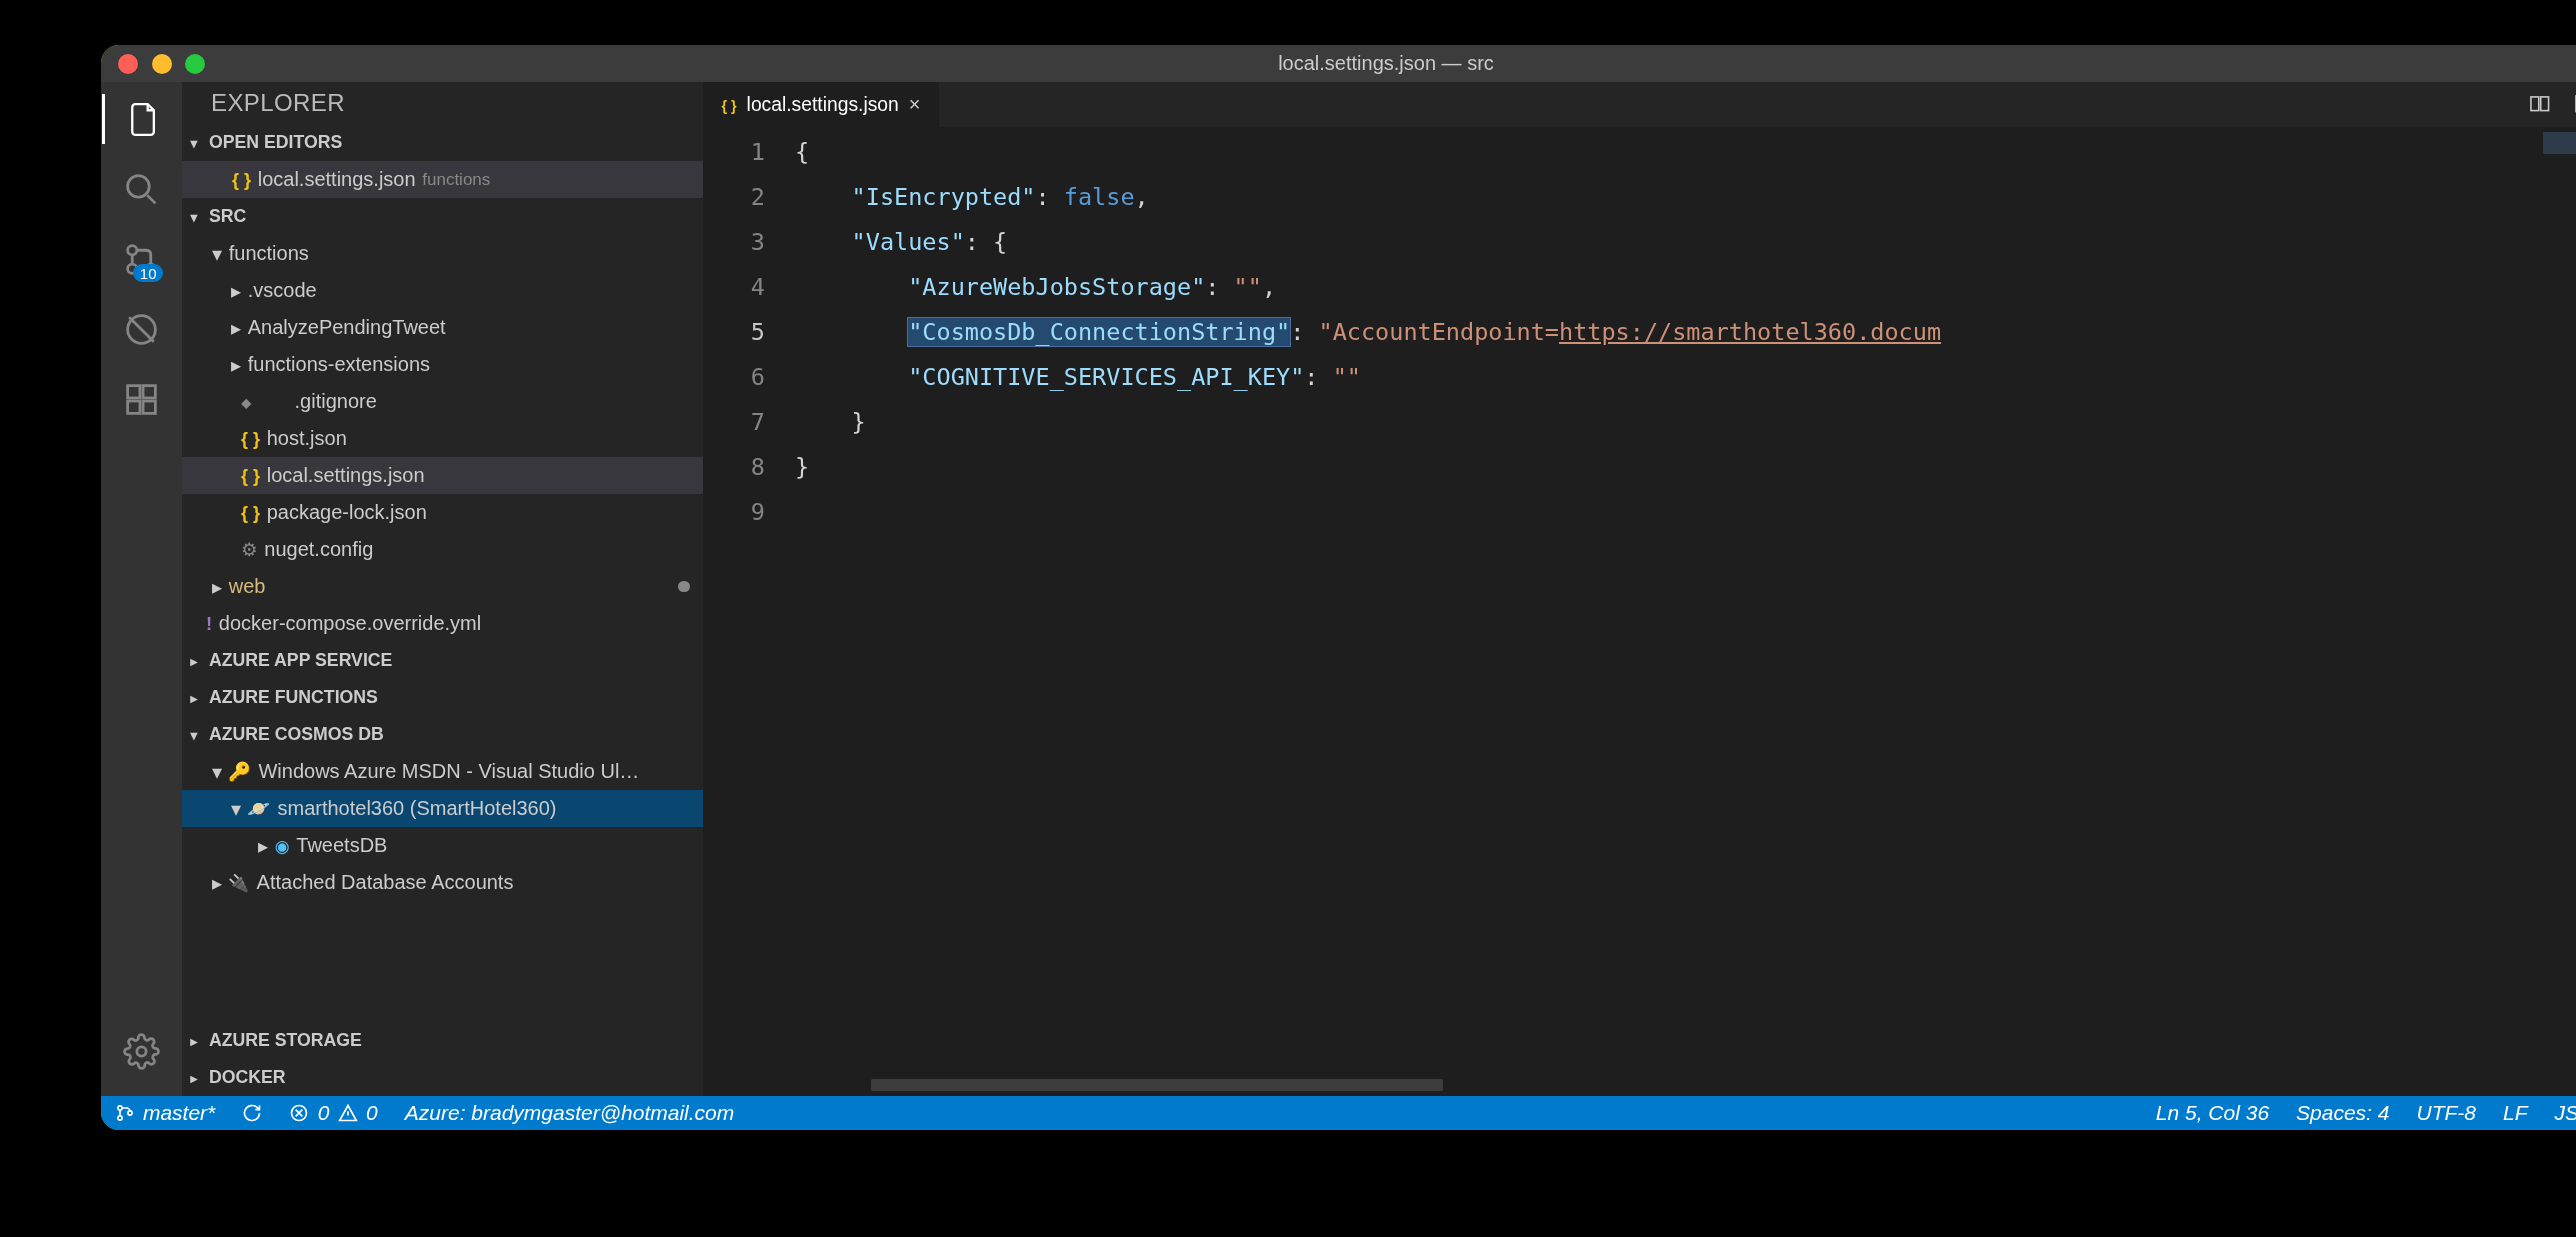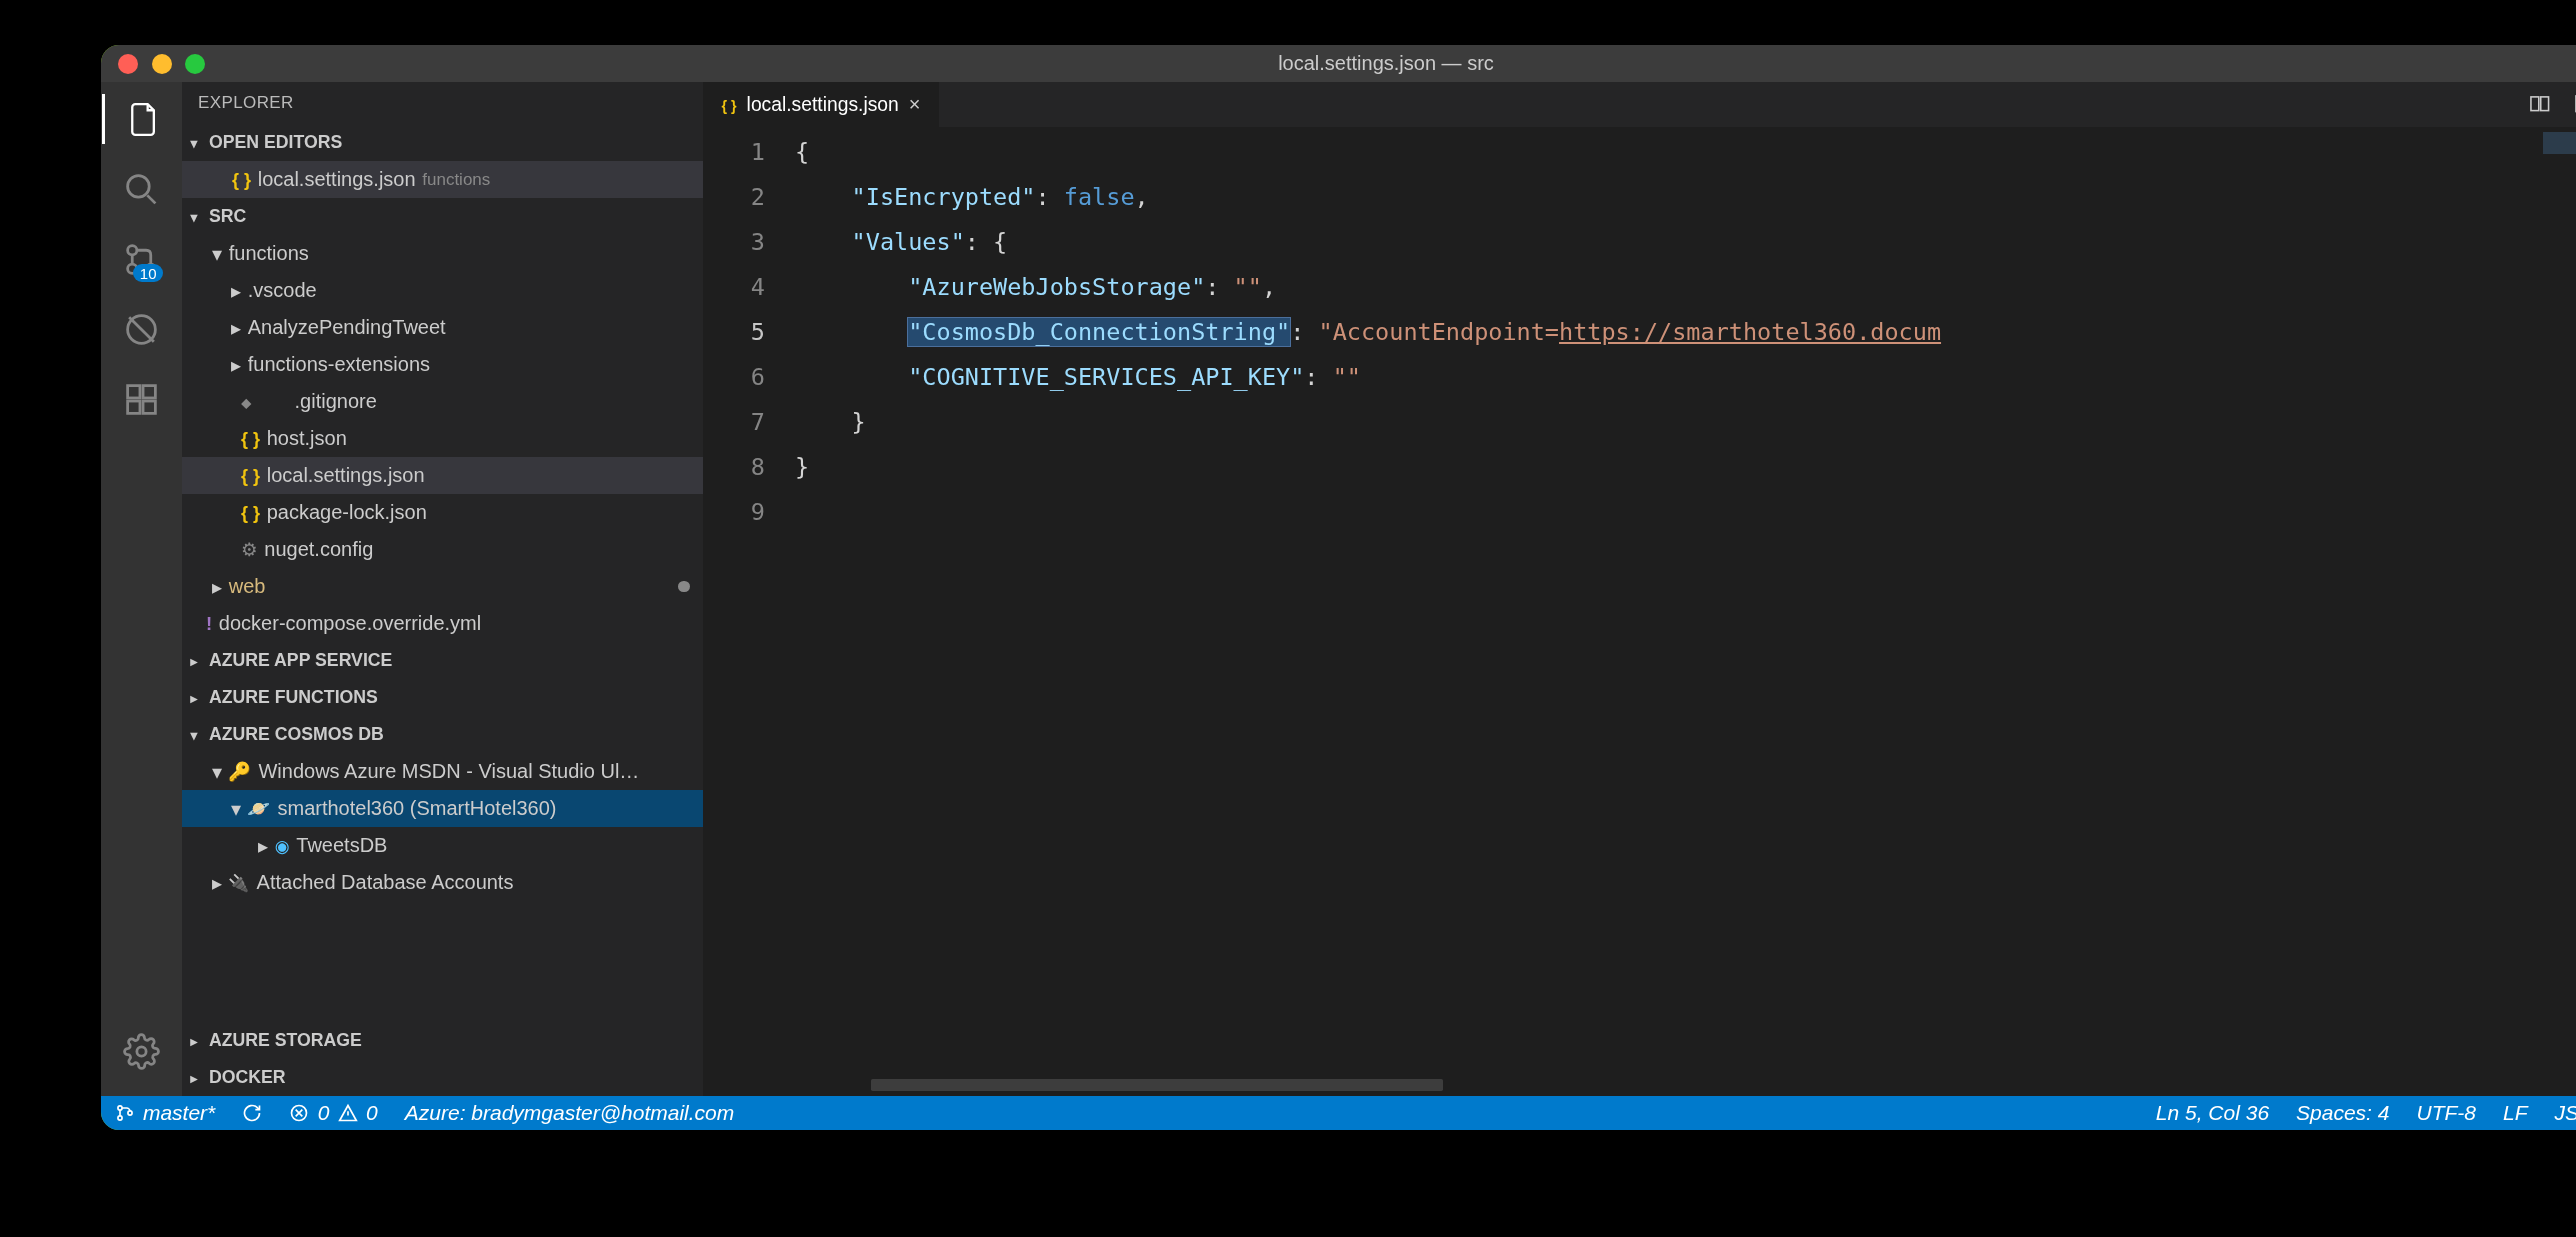--- a/index.html
+++ b/index.html
@@ -12,21 +12,21 @@
 .titlebar-title { position:absolute; left:50%; transform:translateX(-50%); color:#ccc; font-size:20px; }
 .body { flex:1; display:flex; min-height:0; }
 .activity { width:81px; background:#333; display:flex; flex-direction:column; align-items:center; padding-top:17px; gap:30px; position:relative; }
 .activity-item { width:40px; height:40px; display:flex; align-items:center; justify-content:center; color:#858585; position:relative; cursor:pointer;}
 .activity-item.active{ color:#fff; }
 .activity-item.active::before{content:"";position:absolute;left:-20px;top:-5px;width:3.4px;height:50px;background:#fff;}
 .activity svg { width:37px; height:37px; }
 .badge-num{position:absolute; bottom:-3.4px; right:-1.7px; background:#007acc; color:#fff; border-radius:17px; font-size:15px; padding:0.8px 6.7px; min-width:23.5px; }
 .activity-bottom{margin-top:auto; margin-bottom:25px;}
 .sidebar { width:521px; background:#252526; display:flex; flex-direction:column; overflow:hidden;}
-.sidebar-title{height:42px; display:flex; align-items:center; padding-left:16px; color:#bbb; font-size:17px; letter-spacing:0.4px;}
+.sidebar-title{height:42px; display:flex; align-items:center; padding-left:29px; color:#bbb; font-size:24px; letter-spacing:0.4px;}
 .section-hdr{height:37px; display:flex; align-items:center; padding-left:8.4px; color:#ccc; font-size:17.7px; font-weight:700; cursor:pointer; gap:5px;}
 .section-hdr .chev{font-size:13.5px; width:13.5px; display:inline-block;}
 .tree{display:flex;flex-direction:column;}
 .tree-row{height:37px; display:flex; align-items:center; color:#ccc; font-size:20px; cursor:pointer; gap:6.7px; white-space:nowrap; overflow:hidden;}
 .tree-row.selected{background:#37373d;}
 .tree-row.highlight{background:#094771;}
 .tree-row .dim{color:#888; font-size:17px;}
 .tree-row .dot-m{width:11.8px;height:11.8px;border-radius:50%;background:#888; margin-left:auto; margin-right:13.5px;}
 .icon-json{color:#f1c40f;} .icon-json::before{content:"{ }"; font-weight:700; font-size:18px;}
 .icon-gear{color:#888;} .icon-gear::before{content:"⚙"; font-size:18.5px;}

